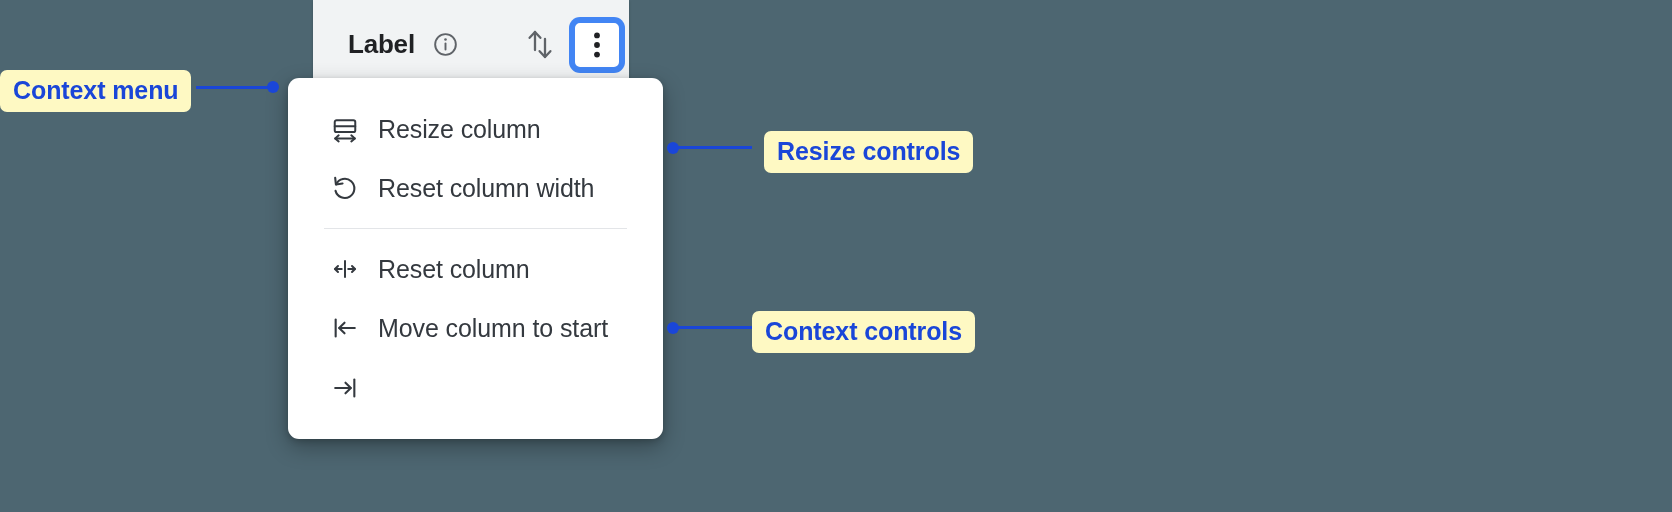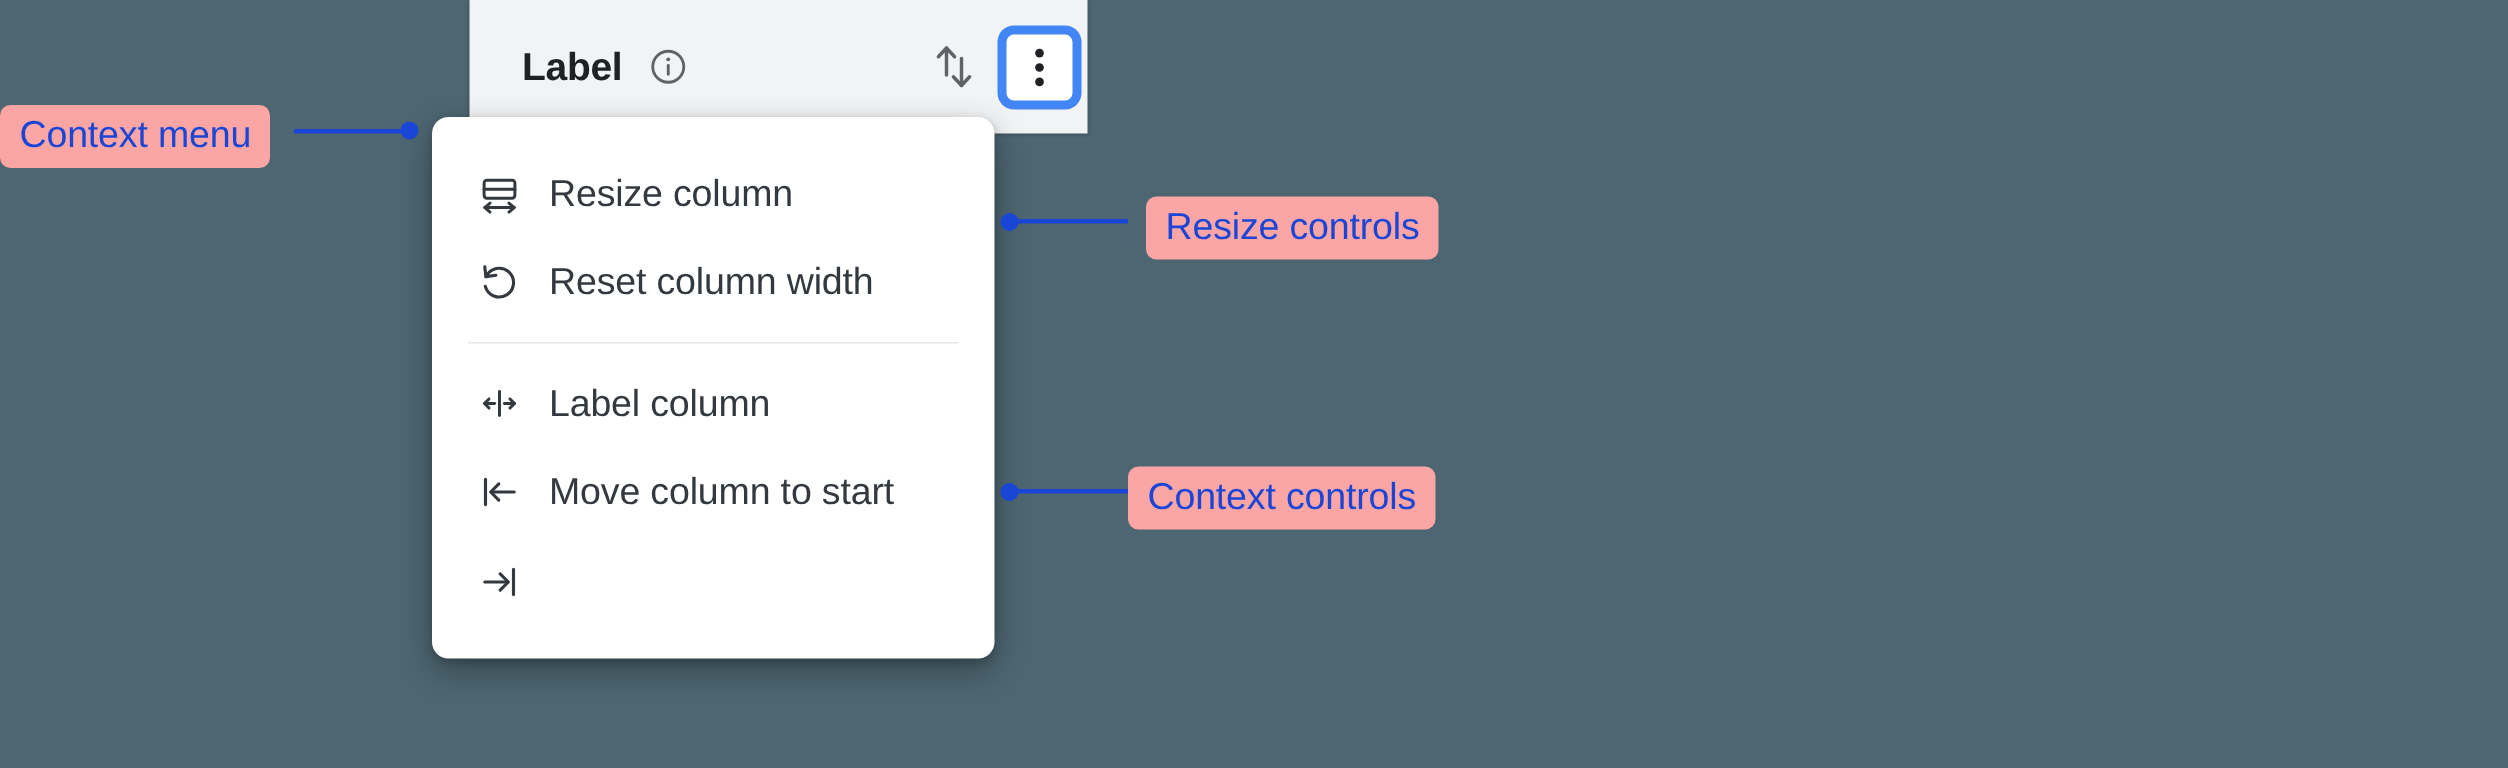--- a/index.html
+++ b/index.html
@@ -13,21 +13,21 @@
     overflow: hidden;
   }
 
   #stage { position: absolute; inset: 0; }
 
   
   .header-card {
     position: absolute;
     left: 313px;
     top: 0px;
-    width: 412px;
+    width: 316px;
     height: 89px;
     background: #f1f3f4;
     border-radius: 0 0 0 10px;
     box-shadow: 0 1px 3px rgba(0,0,0,0.22);
     display: flex;
     align-items: center;
     padding: 0 0 0 35px;
   }
 
   .header-label {
@@ -75,21 +75,21 @@
   
   .menu-panel {
     position: absolute;
     left: 288px;
     top: 78px;
     width: 375px;
     height: 361px;
     background: #ffffff;
     border-radius: 11px;
     box-shadow: 0 8px 22px rgba(0,0,0,0.30), 0 2px 6px rgba(0,0,0,0.18);
-    padding: 22px 0;
+    padding: 22px 12px;
     display: flex;
     flex-direction: column;
   }
 
   .menu-item {
     display: flex;
     align-items: center;
     height: 67px;
     padding: 0 24px 0 30px;
     cursor: pointer;
@@ -115,28 +115,29 @@
 
   .menu-divider {
     height: 1px;
     background: #e3e5e8;
     margin: 10px 24px 11px 24px;
   }
 
   
   .pill {
     position: absolute;
-    background: #fca5a5;
+    background: #fef9c3;
     border-radius: 7px;
     color: #1a46d8;
     font-size: 25px;
     letter-spacing: -0.1px;
     white-space: nowrap;
     padding: 8px 13px 9px 13px;
     line-height: 1;
+    font-weight: bold;
   }
 
   .connector {
     position: absolute;
     height: 3px;
     background: #1a46d8;
   }
 
   .dot {
     position: absolute;
@@ -220,21 +221,21 @@
         <svg width="28" height="28" viewBox="0 0 24 24" fill="none">
           <g stroke="#34393f" stroke-width="1.7" stroke-linecap="round" stroke-linejoin="round">
             <line x1="12" y1="5.2" x2="12" y2="18.8"></line>
             <line x1="9.2" y1="12" x2="3.6" y2="12"></line>
             <polyline points="6.0,9.4 3.4,12 6.0,14.6"></polyline>
             <line x1="14.8" y1="12" x2="20.4" y2="12"></line>
             <polyline points="18.0,9.4 20.6,12 18.0,14.6"></polyline>
           </g>
         </svg>
       </span>
-      <span class="mi-label">Label column</span>
+      <span class="mi-label">Reset column</span>
     </div>
 
     <div class="menu-item">
       <span class="mi-icon">
         <svg width="28" height="28" viewBox="0 0 24 24" fill="none">
           <g stroke="#34393f" stroke-width="1.8" stroke-linecap="round" stroke-linejoin="round">
             <line x1="4.0" y1="4.8" x2="4.0" y2="19.2"></line>
             <line x1="20.4" y1="12" x2="7.2" y2="12"></line>
             <polyline points="11.6,7.4 7.0,12 11.6,16.6"></polyline>
           </g>

